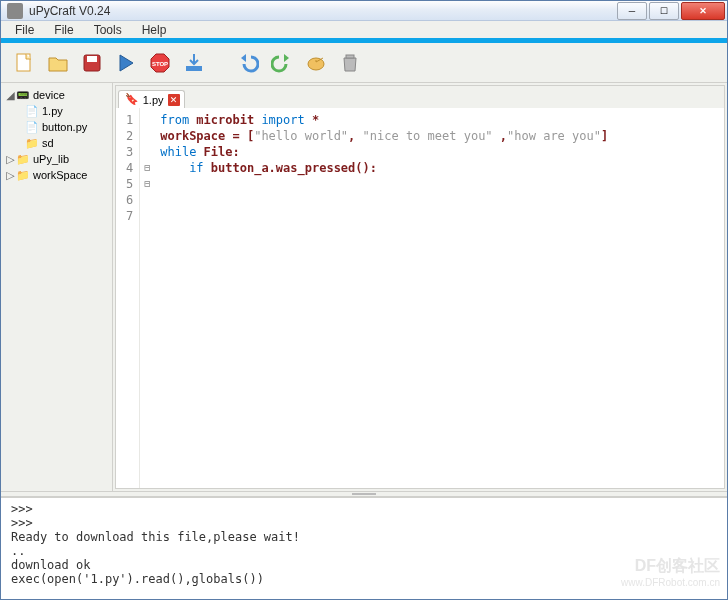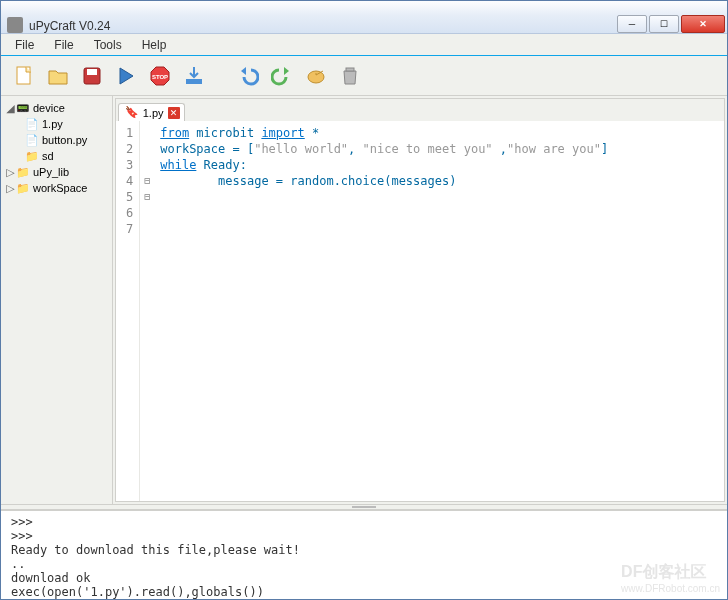--- a/index.html
+++ b/index.html
@@ -1,23 +1,23 @@
 <!DOCTYPE html>
 <html><head>
 <meta charset="utf-8">
 <style>
 * { box-sizing: border-box; margin: 0; padding: 0; }
 body { font-family: "Segoe UI", Tahoma, sans-serif; font-size: 12px; background: #fff; width: 728px; height: 600px; overflow: hidden; border: 1px solid #5a7ca8; }
-.titlebar { height: 33px; background: linear-gradient(#fdfdfe,#e6edf7 45%,#d7e3f3); display: flex; align-items: flex-end; padding: 0 2px 0 6px; border-bottom: 1px solid #b8c8de; }
+.titlebar { height: 20px; background: linear-gradient(#fdfdfe,#e6edf7 45%,#d7e3f3); display: flex; align-items: center; padding: 0 2px 0 6px; border-bottom: 1px solid #b8c8de; }
 .titlebar .app-icon { width: 16px; height: 16px; background: #888; margin-right: 6px; border-radius: 2px; }
 .titlebar .title { font-size: 12px; color: #333; flex: 1; }
 .winbtns { display: flex; gap: 2px; }
 .winbtn { width: 30px; height: 18px; border: 1px solid #a0a8b4; border-radius: 2px; background: linear-gradient(#fafcff,#dde6f3); display: flex; align-items: center; justify-content: center; font-size: 9px; cursor: default; }
 .winbtn.close { background: linear-gradient(#f08074,#d9392a); border-color: #a82c20; color: #fff; width: 44px; font-weight: bold; }
-.menubar { height: 22px; background: #f0f1ed; display: flex; align-items: center; padding: 0 4px; border-bottom: 1px solid #0ea5e9; }
+.menubar { height: 22px; background: #f0f1ed; display: flex; align-items: center; padding: 0 4px; border-bottom: 5px solid #0ea5e9; }
 .menubar span { padding: 2px 10px; font-size: 12px; color: #333; cursor: default; }
 .toolbar { height: 40px; background: #f0f1ed; display: flex; align-items: center; padding: 0 10px; gap: 8px; border-bottom: 1px solid #d0d0cc; }
 .tbtn { width: 26px; height: 26px; display: flex; align-items: center; justify-content: center; cursor: default; }
 .main { display: flex; height: 408px; background: #f0f1ed; }
 .sidebar { width: 112px; background: #f0f1ed; border-right: 1px solid #d0d0cc; padding: 4px 0; font-size: 11px; }
 .tree-item { display: flex; align-items: center; padding: 1px 4px; white-space: nowrap; cursor: default; }
 .tree-item.l0 { padding-left: 4px; }
 .tree-item.l1 { padding-left: 24px; }
 .tree-item .exp { width: 11px; height: 11px; display: inline-flex; align-items: center; justify-content: center; font-size: 11px; color: #666; margin-right: 0px; }
 .tree-item .ficon { width: 14px; height: 14px; margin-right: 3px; display: inline-flex; align-items: center; justify-content: center; }
@@ -25,27 +25,27 @@
 .tabs { height: 22px; background: #f0f1ed; display: flex; align-items: flex-end; padding-left: 2px; }
 .tab { background: #fff; border: 1px solid #c8c8c4; border-bottom: none; padding: 2px 4px 2px 6px; font-size: 11px; display: flex; align-items: center; gap: 4px; border-radius: 3px 3px 0 0; }
 .tab .x { width: 12px; height: 12px; background: #d9392a; color: #fff; font-size: 9px; display: flex; align-items: center; justify-content: center; border-radius: 1px; }
 .code { flex: 1; display: flex; font-family: Consolas, monospace; font-size: 12px; overflow: auto; background: #fff; }
 .gutter { background: #fff; color: #888; text-align: right; padding: 4px 6px 4px 10px; border-right: 1px solid #e8e8e4; user-select: none; }
 .gutter div { height: 16px; line-height: 16px; }
 .foldcol { width: 14px; padding: 4px 0; }
 .foldcol div { height: 16px; line-height: 16px; text-align: center; font-size: 10px; color: #888; }
 .codelines { padding: 4px 6px; }
 .codelines div { height: 16px; line-height: 16px; white-space: pre; }
-.kw { color: #0070c8; text-decoration: underline; }
+.kw { color: #0070c8; }
 .str { color: #999; }
-.txt { color: #0369a1; }
+.txt { color: #7f1d1d; font-weight: bold; }
 .hsplit { height: 6px; background: #f0f1ed; border-top: 1px solid #d0d0cc; border-bottom: 1px solid #d0d0cc; cursor: ns-resize; display: flex; align-items: center; justify-content: center; }
 .hsplit::after { content: ""; width: 24px; height: 2px; background: #bbb; }
 .console { height: 96px; background: #fff; font-family: Consolas, monospace; font-size: 12px; padding: 4px 10px; overflow: auto; border-top: 1px solid #d0d0cc; color: #333; white-space: pre; }
-.watermark { position: fixed; right: 8px; bottom: 6px; text-align: left; color: #e5e5e5; font-size: 10px; pointer-events: none; }
+.watermark { position: fixed; right: 8px; bottom: 12px; text-align: right; color: #e5e5e5; font-size: 10px; pointer-events: none; }
 .watermark .big { font-size: 16px; font-weight: bold; }
 </style>
 </head>
 <body>
 
 <div class="titlebar">
   <div class="app-icon"></div>
   <div class="title">uPyCraft V0.24</div>
   <div class="winbtns">
     <div class="winbtn">─</div>
@@ -176,22 +176,22 @@
           <div></div>
           <div></div>
           <div>⊟</div>
           <div>⊟</div>
           <div></div>
           <div></div>
         </div>
       <div class="codelines" id="codelines">
           <div><span class="kw">from</span><span class="txt"> microbit </span><span class="kw">import</span><span class="txt"> *</span></div>
           <div><span class="txt">workSpace = [</span><span class="str">"hello world"</span><span class="txt">, </span><span class="str">"nice to meet you"</span><span class="txt"> ,</span><span class="str">"how are you"</span><span class="txt">]</span></div>
-          <div><span class="kw">while</span><span class="txt"> Ready:</span></div>
-          <div><span class="txt">        message = random.choice(messages)</span></div>
+          <div><span class="kw">while</span><span class="txt"> File:</span></div>
+          <div><span class="txt">    </span><span class="kw">if</span><span class="txt"> button_a.was_pressed():</span></div>
         </div>
     </div>
   </div>
 </div>
 
 <div class="hsplit"></div>
 
 <div class="console">&gt;&gt;&gt;
 &gt;&gt;&gt;
 Ready to download this file,please wait!

